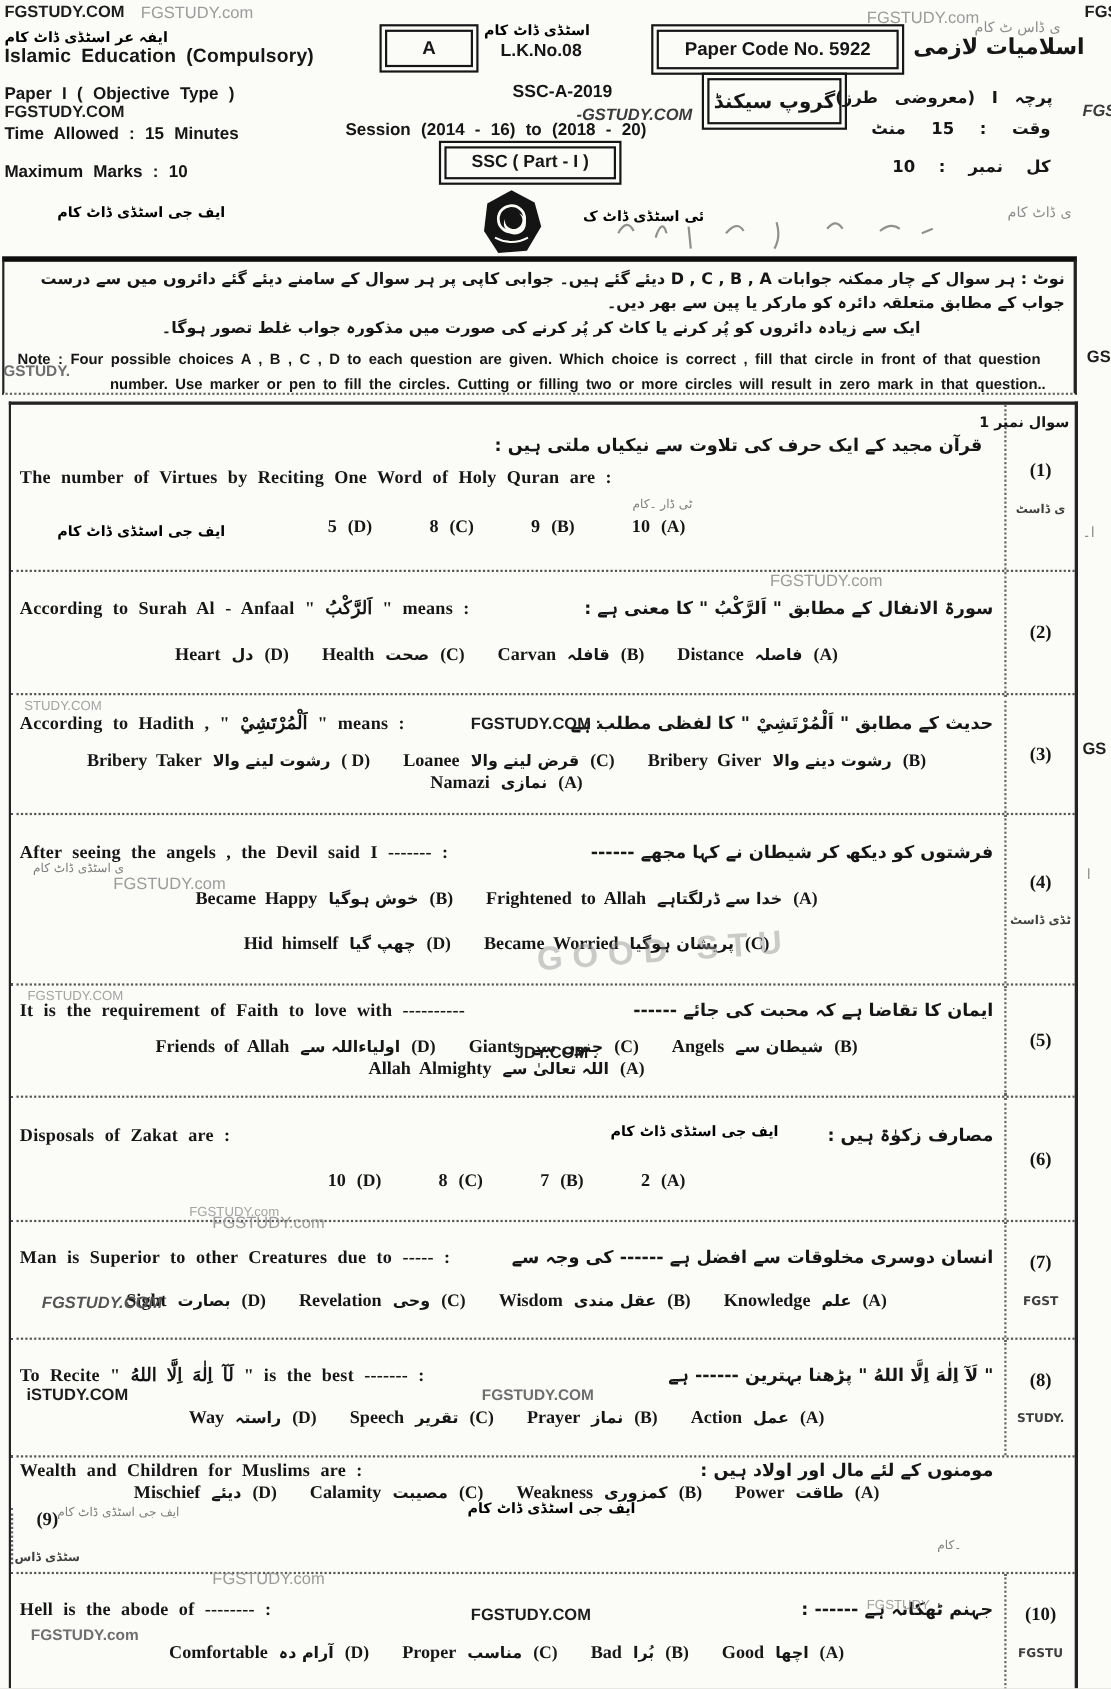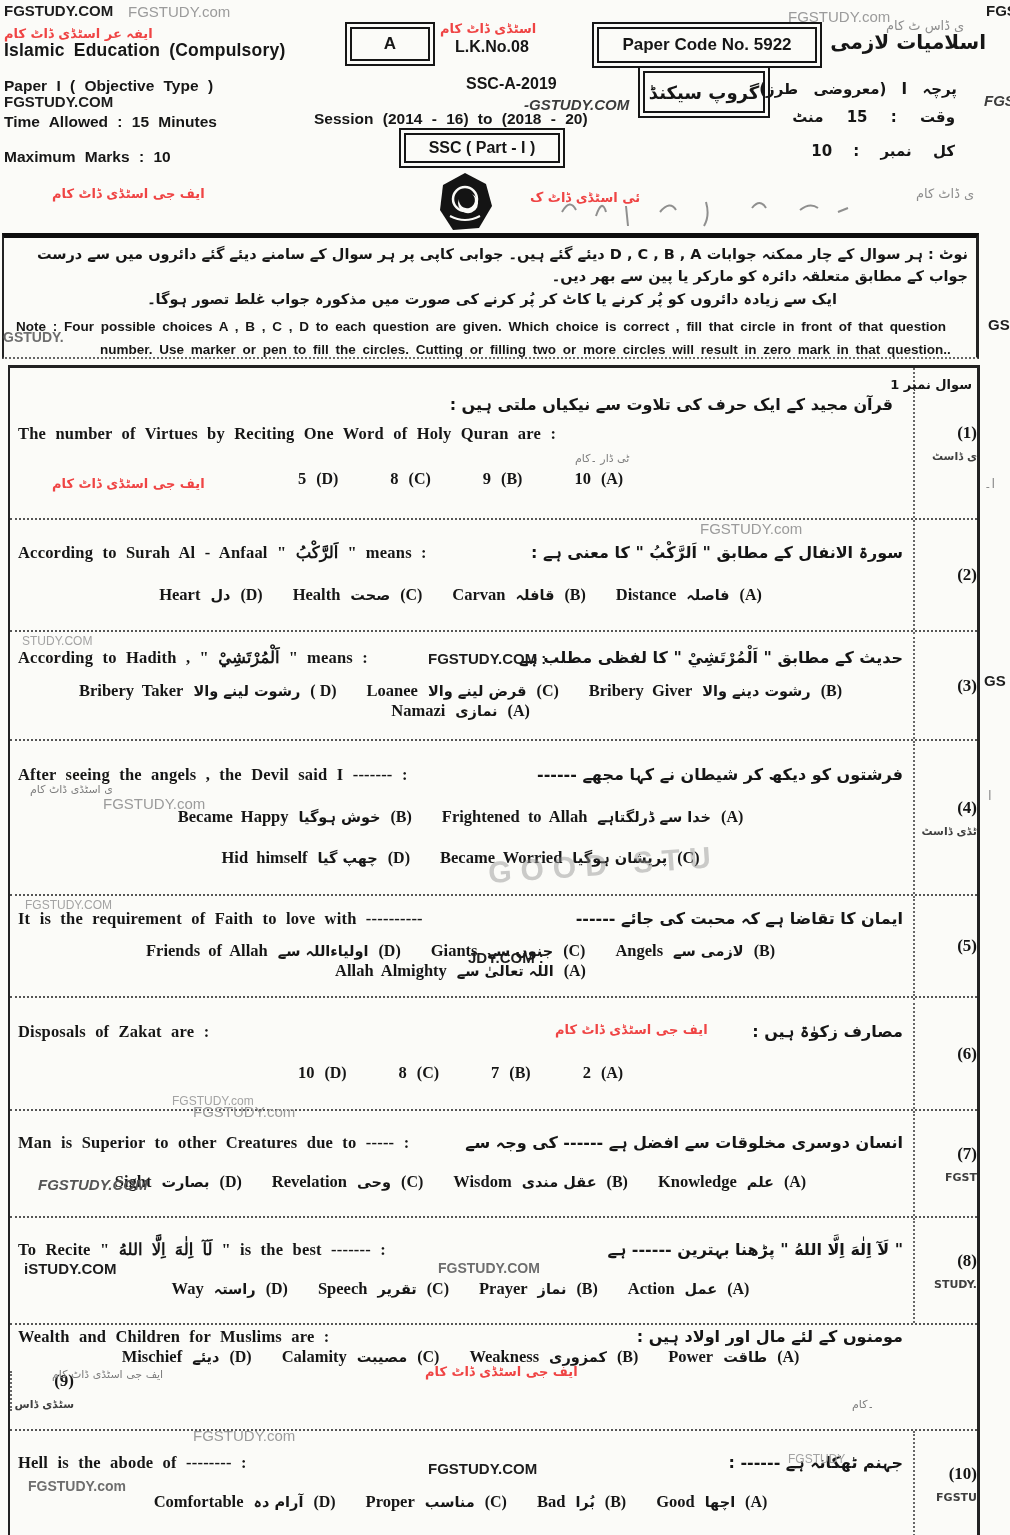--- a/index.html
+++ b/index.html
@@ -10,21 +10,21 @@
   .b{font-weight:bold;}
   .ur{font-family:"DejaVu Sans",sans-serif;direction:rtl;unicode-bidi:plaintext;}
   
   .wm-bold{font-family:"Liberation Sans",sans-serif;font-weight:bold;font-size:15px;color:#1d1d1d;}
   .wm-bold-i{font-family:"Liberation Sans",sans-serif;font-weight:bold;font-style:italic;font-size:15px;color:#3c3c3c;}
   .wm-grey{font-family:"Liberation Sans",sans-serif;font-size:15px;color:#9b9b9b;}
   .wm-grey-sm{font-family:"Liberation Sans",sans-serif;font-size:12px;color:#a3a3a3;}
   .wm-grey-dark{font-family:"Liberation Sans",sans-serif;font-weight:bold;font-size:14px;color:#6e6e6e;}
   .wm-bold-grey-i{font-family:"Liberation Sans",sans-serif;font-weight:bold;font-style:italic;font-size:15px;color:#555;}
   .wm-ur{font-family:"DejaVu Sans",sans-serif;direction:rtl;font-size:13px;color:#8d8d8d;}
-  .wm-ur-dark{font-family:"DejaVu Sans",sans-serif;direction:rtl;font-weight:bold;font-size:13px;color:#ef4444;}
+  .wm-ur-dark{font-family:"DejaVu Sans",sans-serif;direction:rtl;font-weight:bold;font-size:13px;color:#000000;}
   .wm-ur-sm{font-family:"DejaVu Sans",sans-serif;direction:rtl;font-size:11px;color:#7d7d7d;}
   .wm-ghost{font-family:"Liberation Sans",sans-serif;font-weight:bold;font-size:30px;letter-spacing:9px;
             color:#8f8f8f;opacity:.45;transform:rotate(-4deg);}
   
   .hdr{position:absolute;top:0;left:0;width:1010px;height:233px;}
   .h-title{font-size:17.5px;letter-spacing:.2px;word-spacing:4px;}
   .h-line{font-size:15.5px;word-spacing:5px;}
   .dbox{border:2px solid #161616;outline:2px solid #161616;outline-offset:3px;background:#fbfbf8;
         display:flex;align-items:center;justify-content:center;box-sizing:border-box;}
   .ur-hdr{font-size:20px;font-weight:bold;}
@@ -39,21 +39,21 @@
            word-spacing:3px;margin-top:6px;}
   .note-en2{padding-left:84px;}
   
   .qtable{position:absolute;top:365px;left:8px;width:972px;height:1170px;box-sizing:border-box;
           border-top:3px solid #232323;border-left:2px solid #232323;border-right:3px solid #232323;
           display:flex;flex-direction:column;}
   .q-row{display:flex;flex-direction:row;border-bottom:2px dotted #555;box-sizing:border-box;position:relative;}
   .q-main{width:903px;box-sizing:border-box;display:flex;flex-direction:column;justify-content:space-evenly;
           padding:2px 10px 4px 8px;}
   .q-numcol{width:64px;box-sizing:border-box;border-left:2px dotted #666;display:flex;flex-direction:column;
-            align-items:flex-end;justify-content:center;gap:7px;position:relative;}
+            align-items:center;justify-content:center;gap:18px;position:relative;}
   .q-num{font-weight:bold;font-size:17px;}
   .q-num-top{position:absolute;top:9px;right:5px;font-weight:bold;font-size:13px;white-space:nowrap;}
   .q-num-note{font-family:"DejaVu Sans",sans-serif;font-size:11px;color:#3f3f3f;font-weight:bold;white-space:nowrap;}
   .q-head{display:flex;justify-content:space-between;align-items:baseline;gap:12px;}
   .q-head.stacked{flex-direction:column-reverse;align-items:stretch;gap:10px;}
   .q-en-el{font-weight:bold;font-size:16.5px;letter-spacing:.2px;word-spacing:5px;}
   .q-ur-el{font-weight:bold;font-size:16px;text-align:right;}
   .q-head.stacked .q-ur-el{padding-right:10px;}
   .opt-line{text-align:center;font-weight:bold;}
   .opt{display:inline-flex;align-items:baseline;gap:10px;margin:0 15px;}
@@ -241,21 +241,21 @@
       <div class="opt-line"><span class="opt">
                 <span class="opt-en">Friends  of  Allah</span>
                 <span class="opt-ur ur">اولیاءاللہ سے</span>
                 <span class="opt-l">(D)</span>
               </span><span class="opt">
                 <span class="opt-en">Giants</span>
                 <span class="opt-ur ur">جنوں سے</span>
                 <span class="opt-l">(C)</span>
               </span><span class="opt">
                 <span class="opt-en">Angels</span>
-                <span class="opt-ur ur">لازمی سے</span>
+                <span class="opt-ur ur">شیطان سے</span>
                 <span class="opt-l">(B)</span>
               </span><span class="opt">
                 <span class="opt-en">Allah  Almighty</span>
                 <span class="opt-ur ur">اللہ تعالیٰ سے</span>
                 <span class="opt-l">(A)</span>
               </span></div>
           </div>
       <div class="q-numcol">
         <div class="q-num">(5)</div>
       </div>

